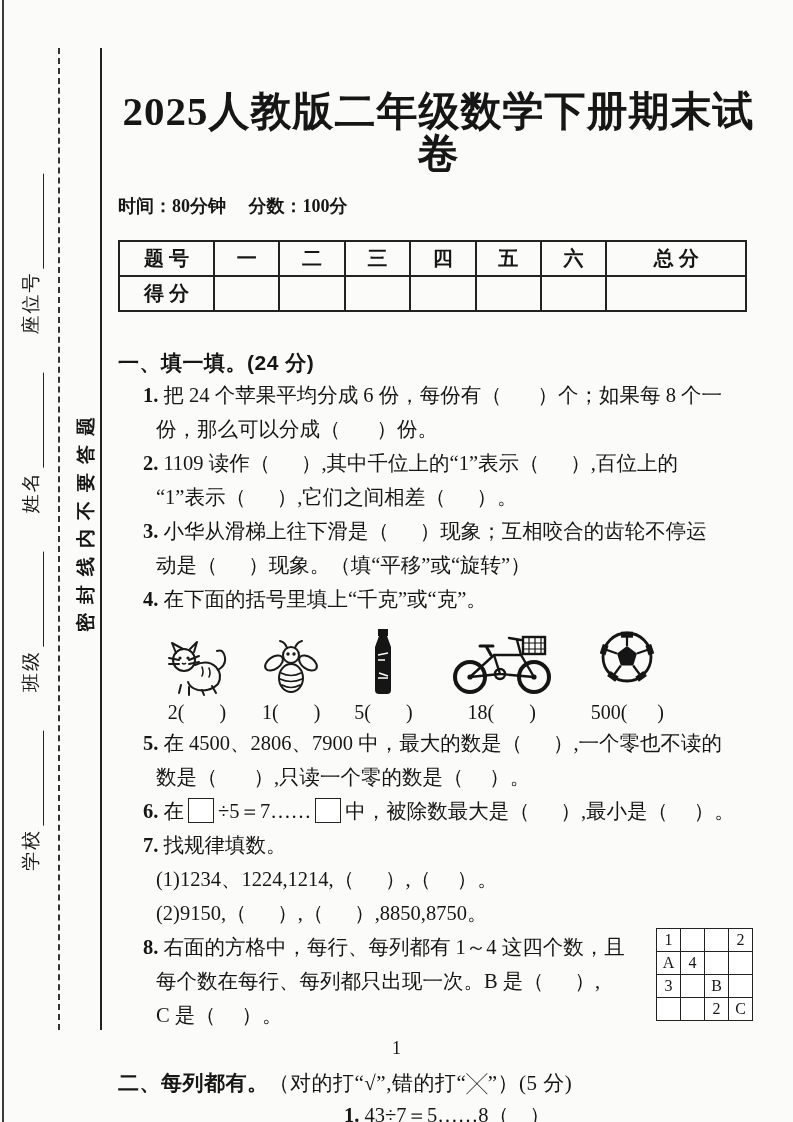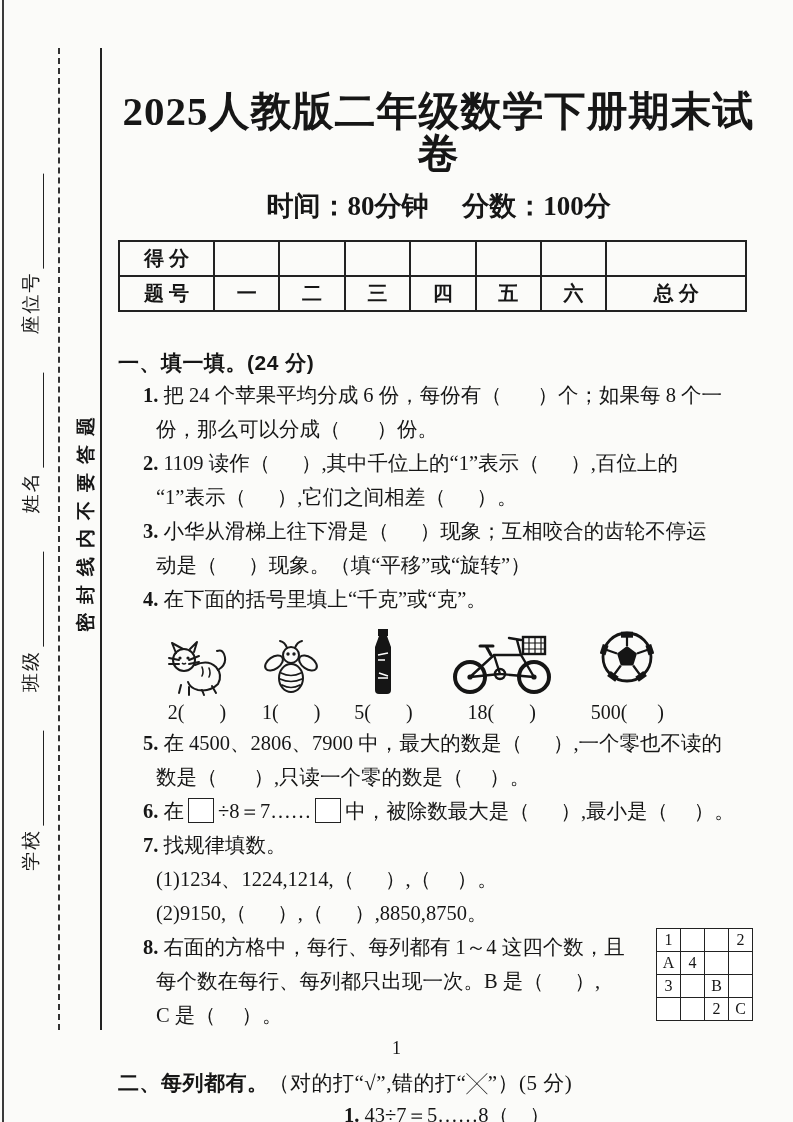--- a/index.html
+++ b/index.html
@@ -31,22 +31,22 @@
   .seal-anchor { left:86px; top:520px; }
   .seal-inner { font-size:19px; letter-spacing:9px; font-weight:bold; }
 
   
   .main { position:absolute; left:118px; top:0; width:641px; }
   .paper-title {
     margin-top:90px; text-align:center;
     font-size:41px; font-weight:bold; letter-spacing:1px; line-height:42px;
   }
   .paper-meta {
-    margin-top:18px; text-align:center;
-    font-size:27px; font-weight:bold; line-height:28px;
+    margin-top:18px; text-align:left;
+    font-size:18px; font-weight:bold; line-height:28px;
   }
   table.score-table {
     margin-top:20px; width:629px; border-collapse:collapse;
     font-size:20px; font-weight:bold;
   }
   table.score-table td {
     border:2px solid #222; height:35px; text-align:center; vertical-align:middle;
   }
   table.score-table td.qnum-col { width:95px; }
 
@@ -121,38 +121,38 @@
 </div>
 
 <div class="main">
 
   <div class="paper-title">2025人教版二年级数学下册期末试卷</div>
   <div class="paper-meta">时间：80分钟&nbsp;&nbsp;&nbsp;&nbsp;&nbsp;分数：100分</div>
 
   <table class="score-table">
     <tbody>
         <tr>
-      <td class="qnum-col">得 分</td>
-      <td></td>
-      <td></td>
-      <td></td>
-      <td></td>
-      <td></td>
-      <td></td>
-      <td></td>
-    </tr>
-    <tr>
       <td class="qnum-col">题 号</td>
       <td>一</td>
       <td>二</td>
       <td>三</td>
       <td>四</td>
       <td>五</td>
       <td>六</td>
       <td>总 分</td>
+    </tr>
+    <tr>
+      <td class="qnum-col">得 分</td>
+      <td></td>
+      <td></td>
+      <td></td>
+      <td></td>
+      <td></td>
+      <td></td>
+      <td></td>
     </tr>
   </tbody>
     </table>
 
   <div class="section-heading">一、填一填。(24 分)</div>
 
   <div class="questions">
 
     <div>
       <div class="q-line"><span class="q-num">1.</span><span>把 24 个苹果平均分成 6 份，每份有（&nbsp;&nbsp;&nbsp;&nbsp;&nbsp;&nbsp;&nbsp;）个；如果每 8 个一</span></div>
@@ -265,21 +265,21 @@
 
       </div>
     </div>
 
     <div>
       <div class="q-line"><span class="q-num">5.</span><span>在 4500、2806、7900 中，最大的数是（&nbsp;&nbsp;&nbsp;&nbsp;&nbsp;&nbsp;）,一个零也不读的</span></div>
       <div class="q-line cont">数是（&nbsp;&nbsp;&nbsp;&nbsp;&nbsp;&nbsp;&nbsp;）,只读一个零的数是（&nbsp;&nbsp;&nbsp;&nbsp;&nbsp;）。</div>
     </div>
 
     <div>
-      <div class="q-line"><span class="q-num">6.</span><span>在</span><span class="blank-box"></span><span>÷8＝7……</span><span class="blank-box"></span><span>中，被除数最大是（&nbsp;&nbsp;&nbsp;&nbsp;&nbsp;&nbsp;）,最小是（&nbsp;&nbsp;&nbsp;&nbsp;&nbsp;）。</span></div>
+      <div class="q-line"><span class="q-num">6.</span><span>在</span><span class="blank-box"></span><span>÷5＝7……</span><span class="blank-box"></span><span>中，被除数最大是（&nbsp;&nbsp;&nbsp;&nbsp;&nbsp;&nbsp;）,最小是（&nbsp;&nbsp;&nbsp;&nbsp;&nbsp;）。</span></div>
     </div>
 
     <div>
       <div class="q-line"><span class="q-num">7.</span><span>找规律填数。</span></div>
       <div class="q-line cont">(1)1234、1224,1214,（&nbsp;&nbsp;&nbsp;&nbsp;&nbsp;&nbsp;）,（&nbsp;&nbsp;&nbsp;&nbsp;&nbsp;）。</div>
       <div class="q-line cont">(2)9150,（&nbsp;&nbsp;&nbsp;&nbsp;&nbsp;&nbsp;）,（&nbsp;&nbsp;&nbsp;&nbsp;&nbsp;&nbsp;）,8850,8750。</div>
     </div>
 
     <div class="q8-wrap">
       <table class="mini-grid">

